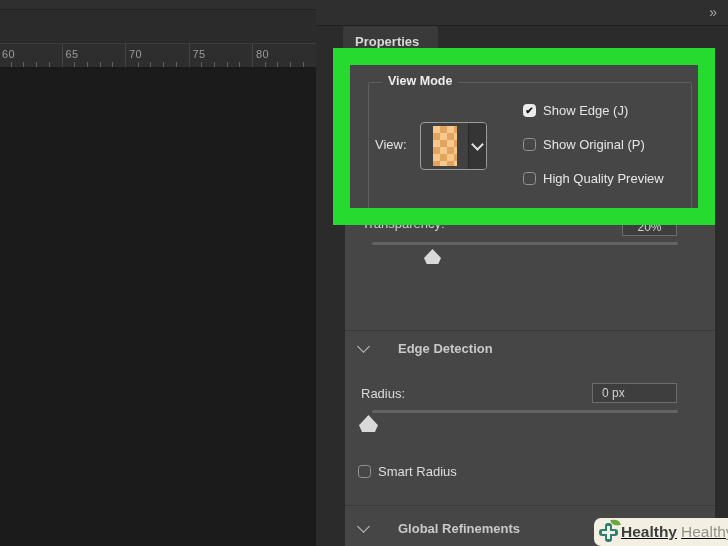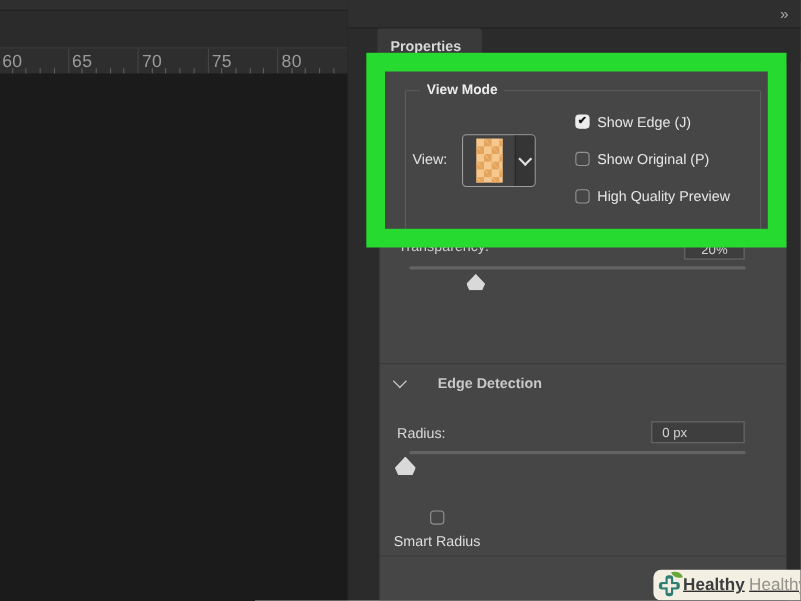--- a/index.html
+++ b/index.html
@@ -7,21 +7,21 @@
   .screen{position:relative;width:728px;height:546px;overflow:hidden;background:#1b1b1b;}
 
   
   .left-region{position:absolute;left:0;top:0;width:316px;height:546px;background:#1b1b1b;}
   .top-strip{position:absolute;left:0;top:0;width:316px;height:43px;background:#2b2b2b;}
   .top-strip .seam{position:absolute;left:0;top:9px;width:100%;height:1px;background:#222;}
   .top-strip .seam2{position:absolute;left:0;top:0;width:100%;height:9px;background:#2f2f2f;}
   .ruler{position:absolute;left:0;top:43px;width:316px;height:24px;background:#2e2e2e;border-top:1px solid #3d3d3d;box-sizing:border-box;overflow:hidden;}
   .tick-major{position:absolute;top:0;bottom:0;width:1px;background:#454545;}
   .tick-minor{position:absolute;bottom:0;height:5px;width:1px;background:#5e5e5e;}
-  .tick-label{position:absolute;top:4px;font-size:16px;color:#9b9b9b;letter-spacing:.3px;}
+  .tick-label{position:absolute;top:4px;font-size:11px;color:#9b9b9b;letter-spacing:.3px;}
   .canvas{position:absolute;left:0;top:67px;width:316px;height:479px;background:#1b1b1b;}
 
   
   .right-region{position:absolute;left:316px;top:0;width:412px;height:546px;background:#2b2b2b;}
   .panel-topbar{position:absolute;left:0;top:0;width:412px;height:26px;background:#2f2f2f;border-bottom:1px solid #202020;box-sizing:border-box;}
   .chevrons{position:absolute;right:10px;top:4px;font-size:14px;color:#a9a9a9;letter-spacing:1px;}
   .tab-row{position:absolute;left:0;top:26px;width:412px;height:31px;background:#2b2b2b;}
   .tab{position:absolute;left:27px;top:0;width:95px;height:31px;background:#3a3a3a;border-radius:3px 3px 0 0;}
   .tab span{display:block;padding-left:12px;line-height:31px;font-size:13px;font-weight:700;color:#d8d8d8;}
   .panel-body{position:absolute;left:29px;top:57px;width:370px;height:489px;background:#464646;}
@@ -58,21 +58,21 @@
 
   
   .sec-header{position:absolute;left:14px;display:flex;align-items:center;gap:30px;height:16px;}
   .sec-header .schev{display:inline-block;width:8px;height:8px;border-right:1.5px solid #c9c9c9;border-bottom:1.5px solid #c9c9c9;transform:rotate(45deg);margin-top:-4px;}
   .sec-header .sec-title{font-size:13px;font-weight:700;color:#c9c9c9;}
   .ed-header{top:283px;} .gr-header{top:463px;}
   .r-label{position:absolute;left:16px;top:329px;font-size:13px;color:#dadada;}
   .r-value{left:247px;top:326px;width:85px;height:20px;line-height:18px;padding-left:9px;}
   .r-track{left:27px;top:353px;width:306px;}
   .r-thumb{left:14px;top:358px;width:19px;height:17px;}
-  .smart-row{position:absolute;left:13px;top:407px;display:flex;align-items:center;gap:7px;height:14px;flex-direction:column;}
+  .smart-row{position:absolute;left:13px;top:407px;display:flex;align-items:center;gap:7px;height:14px;}
   .smart-row .cb-label{color:#dedede;}
 
   
   .green-box{position:absolute;left:333px;top:48px;width:382px;height:177px;border:17px solid #27da30;box-sizing:border-box;z-index:40;}
 
   
   .watermark{position:absolute;left:594px;top:518px;width:134px;height:28px;background:#f3efe2;border-radius:7px 0 0 7px;display:flex;align-items:center;padding-left:5px;box-sizing:border-box;z-index:50;text-decoration:underline;}
   .cross{position:relative;width:19px;height:19px;display:inline-block;flex:0 0 auto;}
   .cross::before{content:"";position:absolute;left:6px;top:0;width:7px;height:19px;background:#2e7e71;border-radius:3px;}
   .cross::after{content:"";position:absolute;top:6px;left:0;width:19px;height:7px;background:#2e7e71;border-radius:3px;}
@@ -181,20 +181,24 @@
       <div class="value-box r-value">0 px</div>
       <div class="track r-track"></div>
       <div class="thumb-tri r-thumb"></div>
       <div class="smart-row">
         <span class="cb" id="smart-cb"></span>
         <span class="cb-label">Smart Radius</span>
       </div>
 
       <div class="divider d2"></div>
 
+      <div class="sec-header gr-header">
+        <span class="schev"></span>
+        <span class="sec-title">Global Refinements</span>
+      </div>
 
     </div>
   </div>
 
   <div class="green-box"></div>
 
   <div class="watermark">
     <span class="cross">
       <span class="core"></span>
       <span class="leaf"></span>

